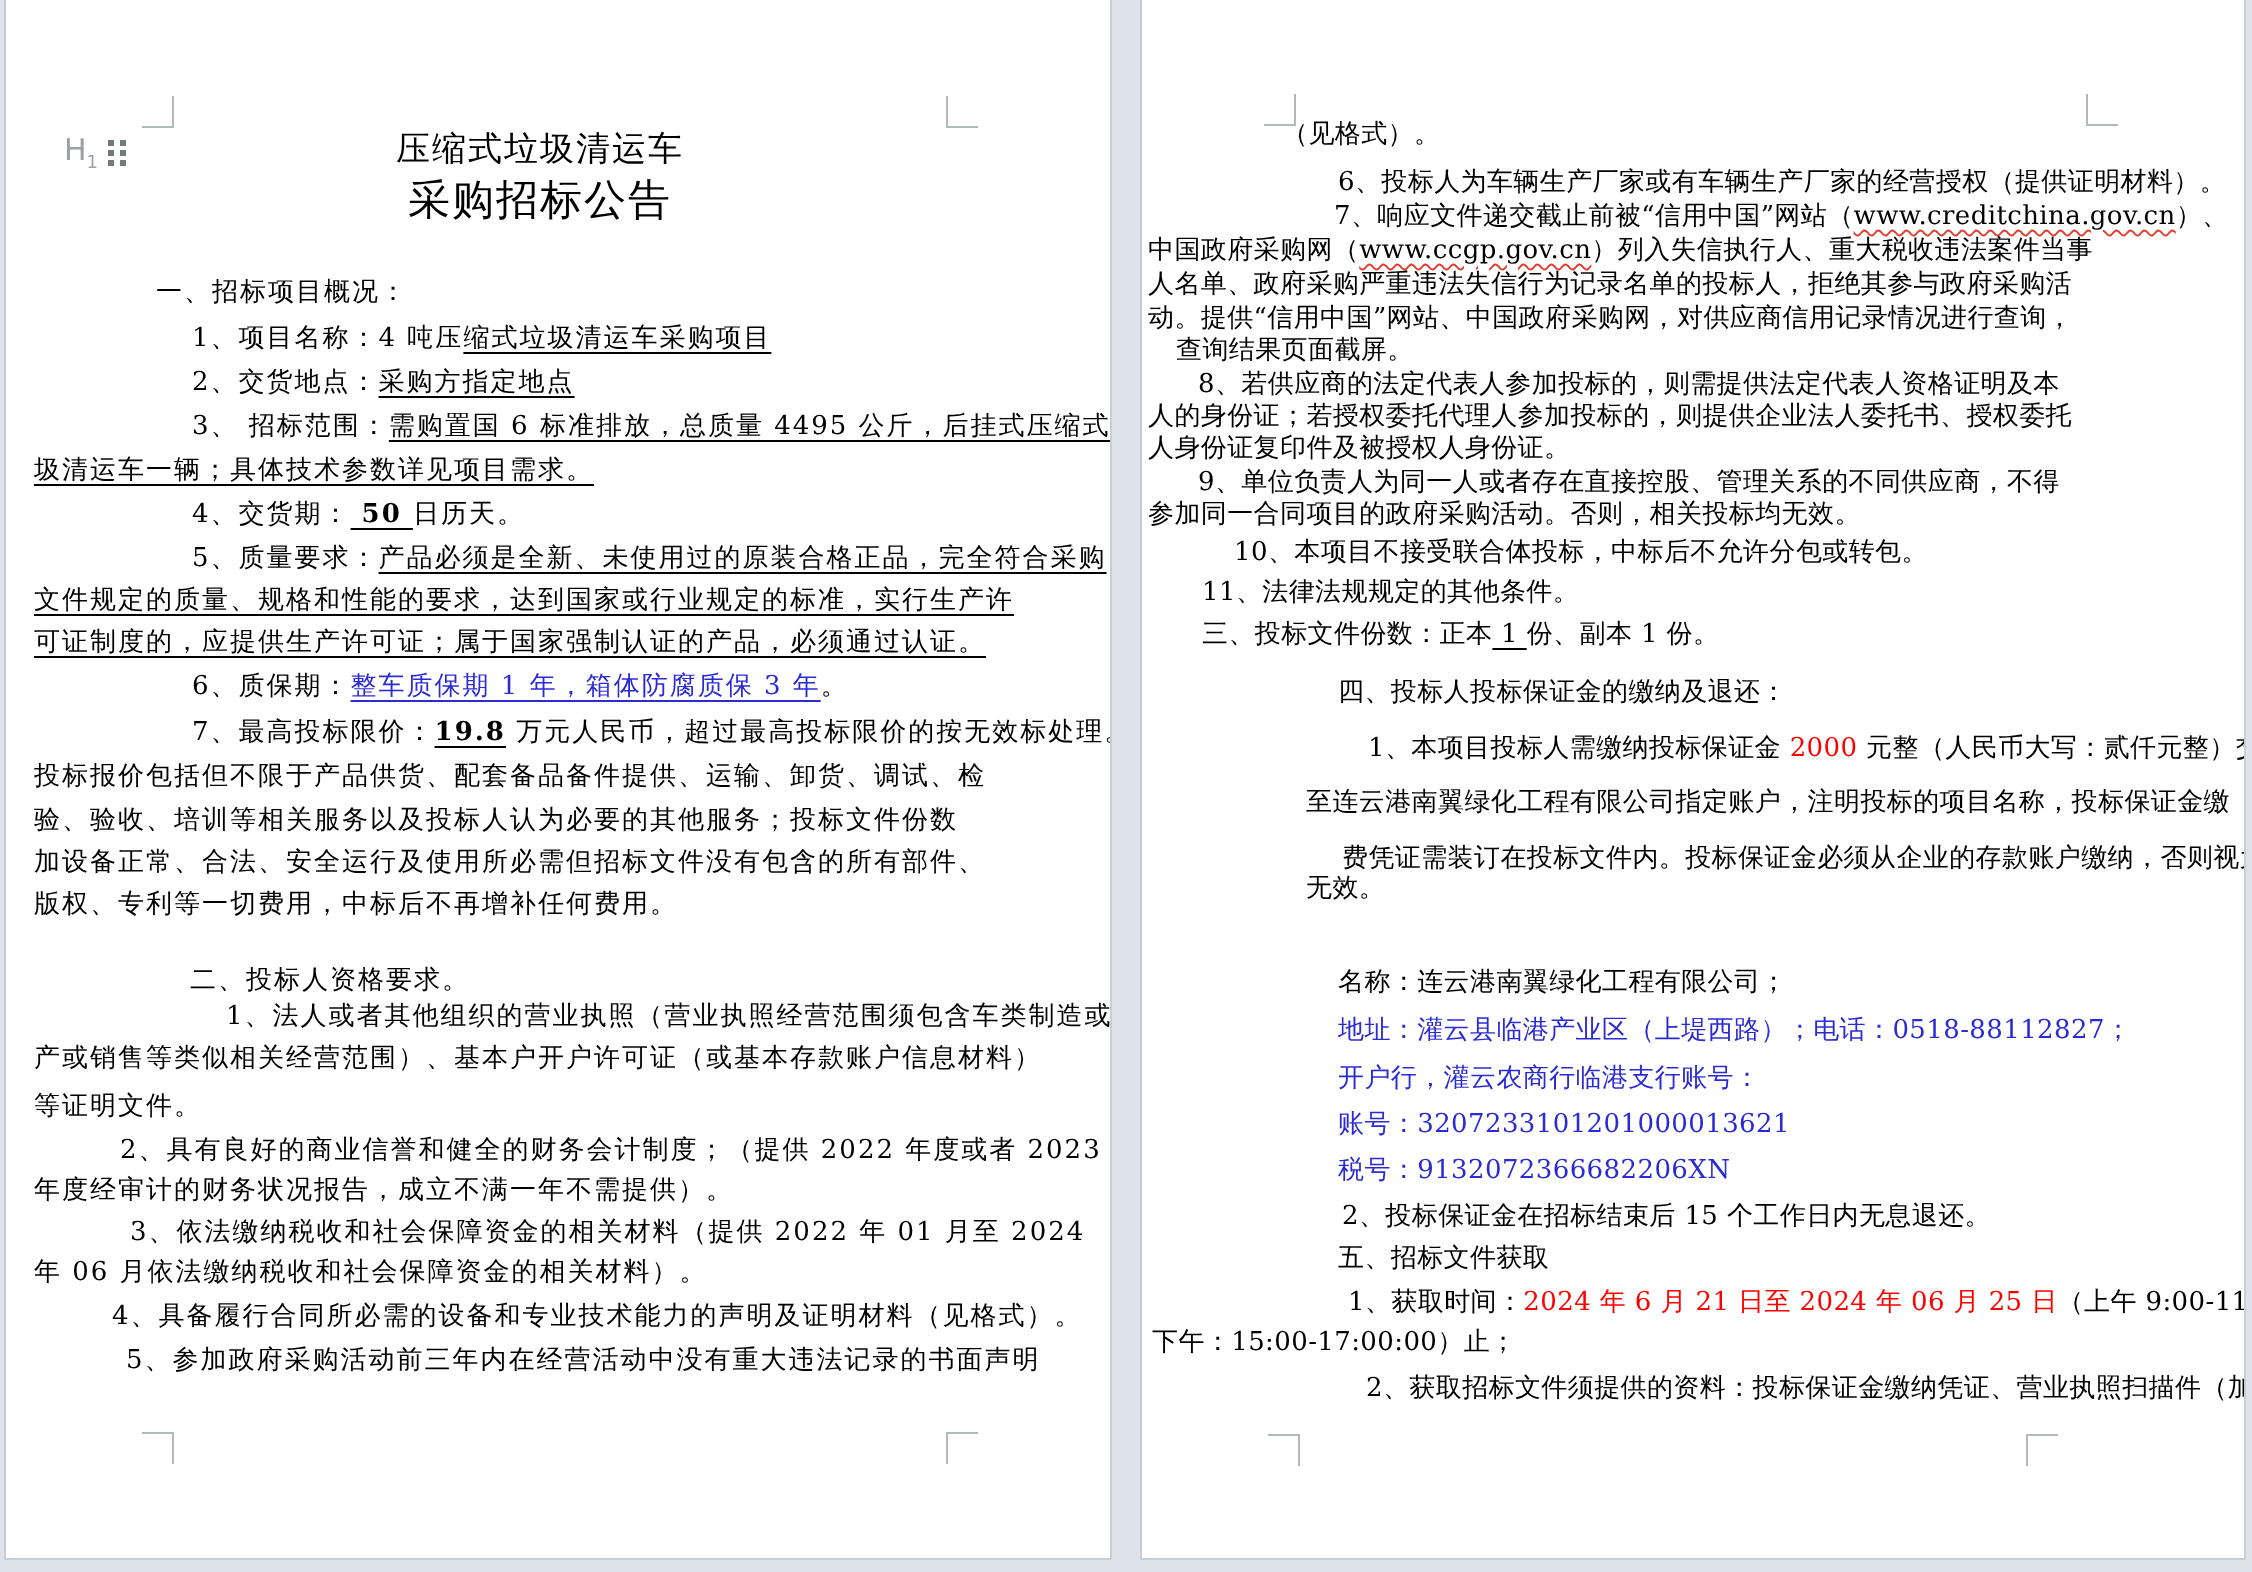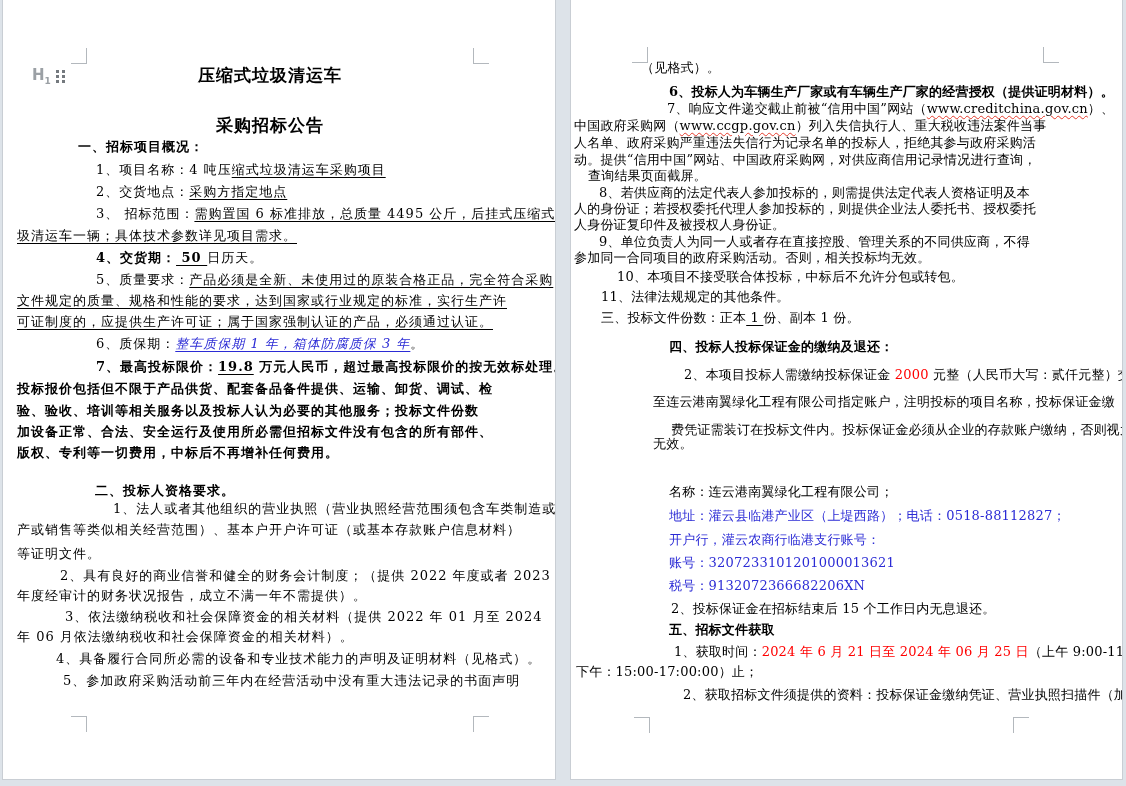--- a/index.html
+++ b/index.html
@@ -12,37 +12,37 @@
   .page{position:absolute;top:-6px;height:786px;background:var(--page);
         border:1px solid var(--edge);border-top:none;overflow:hidden;}
   #page-left{left:2px;width:554px;}
   #page-right{left:570px;width:553px;}
   .line{position:absolute;line-height:1.15;white-space:pre;font-size:13px;color:var(--ink);}
   #page-left .line{letter-spacing:1px;}
   #page-right .line{letter-spacing:0.2px;}
   .line.center{text-align:center;}
   .s-p{}
   .s-u{text-decoration:underline;text-underline-offset:3px;}
-  .s-b{font-weight:bold;}
+  .s-b{font-weight:normal;}
   .s-bu{font-weight:bold;text-decoration:underline;text-underline-offset:3px;}
   .s-blue{color:var(--blue);}
-  .s-blueu{color:var(--blue);text-decoration:underline;text-underline-offset:3px;font-style:italic;}
+  .s-blueu{color:var(--blue);text-decoration:underline;text-underline-offset:3px;}
   .s-red{color:var(--red);}
   .s-wavy{text-decoration-line:underline;text-decoration-style:wavy;
           text-decoration-color:#e43b2c;text-decoration-thickness:1px;text-underline-offset:2px;}
   
   .mark{position:absolute;width:16px;height:16px;}
   .mark.tl{border-right:1px solid var(--mark);border-bottom:1px solid var(--mark);}
   .mark.tr{border-left:1px solid var(--mark);border-bottom:1px solid var(--mark);}
   .mark.bl{border-right:1px solid var(--mark);border-top:1px solid var(--mark);}
   .mark.br{border-left:1px solid var(--mark);border-top:1px solid var(--mark);}
   
   #heading-gizmo{position:absolute;left:29px;top:72px;display:flex;align-items:center;gap:5px;
                  color:#9ba0a5;font-family:"DejaVu Sans","Liberation Sans",sans-serif;cursor:pointer;}
-  #heading-gizmo .hlabel{font-size:15px;font-weight:700;}
+  #heading-gizmo .hlabel{font-size:15px;font-weight:400;}
   #heading-gizmo .hlabel sub{font-size:9px;}
   .dots{display:grid;grid-template-columns:3px 3px;grid-template-rows:3px 3px 3px;gap:2px 3px;}
   .dots i{background:#74797e;width:3px;height:3px;display:block;}
 </style>
 </head>
 <body>
 
 <div class="page" id="page-left">
   <div class="mark tl" style="left:68px;top:54px;"></div>
   <div class="mark tr" style="left:470px;top:54px;"></div>
@@ -56,21 +56,21 @@
         <i></i>
         <i></i>
         <i></i>
         <i></i>
         <i></i>
     </span>
   </div>
 
   <div id="left-lines">
       <div class="line center" style="left: 14px; top: 72px; font-size: 17px; width: 506px;"><span class="s-b">压缩式垃圾清运车</span></div>
-      <div class="line center" style="left: 14px; top: 122px; font-size: 17px; width: 506px;"><span class="s-b">采购招标公告</span></div>
+      <div class="line center" style="left: 14px; top: 94px; font-size: 21px; width: 506px;"><span class="s-b">采购招标公告</span></div>
       <div class="line" style="left: 75px; top: 146px;"><span class="s-b">一、招标项目概况：</span></div>
       <div class="line" style="left: 93px; top: 169px;"><span class="s-p">1、项目名称：</span><span class="s-p">4 吨压</span><span class="s-u">缩式垃圾清运车采购项目</span></div>
       <div class="line" style="left: 93px; top: 191px;"><span class="s-p">2、交货地点：</span><span class="s-u">采购方指定地点</span></div>
       <div class="line" style="left: 93px; top: 213px;"><span class="s-p">3、 招标范围：</span><span class="s-u">需购置国 6 标准排放，总质量 4495 公斤，后挂式压缩式垃</span></div>
       <div class="line" style="left: 14px; top: 235px;"><span class="s-u">圾清运车一辆；具体技术参数详见项目需求。</span></div>
       <div class="line" style="left: 93px; top: 257px;"><span class="s-b">4、交货期：</span><span class="s-bu"> 50 </span><span class="s-p">日历天。</span></div>
       <div class="line" style="left: 93px; top: 279px;"><span class="s-p">5、质量要求：</span><span class="s-u">产品必须是全新、未使用过的原装合格正品，完全符合采购</span></div>
       <div class="line" style="left: 14px; top: 300px;"><span class="s-u">文件规定的质量、规格和性能的要求，达到国家或行业规定的标准，实行生产许</span></div>
       <div class="line" style="left: 14px; top: 321px;"><span class="s-u">可证制度的，应提供生产许可证；属于国家强制认证的产品，必须通过认证。</span></div>
       <div class="line" style="left: 93px; top: 343px;"><span class="s-p">6、质保期：</span><span class="s-blueu">整车质保期 1 年，箱体防腐质保 3 年</span><span class="s-p">。</span></div>
@@ -108,21 +108,21 @@
       <div class="line" style="left: 17px; top: 175px;"><span class="s-p">查询结果页面截屏。</span></div>
       <div class="line" style="left: 28px; top: 192px;"><span class="s-p">8、若供应商的法定代表人参加投标的，则需提供法定代表人资格证明及本</span></div>
       <div class="line" style="left: 3px; top: 208px;"><span class="s-p">人的身份证；若授权委托代理人参加投标的，则提供企业法人委托书、授权委托</span></div>
       <div class="line" style="left: 3px; top: 224px;"><span class="s-p">人身份证复印件及被授权人身份证。</span></div>
       <div class="line" style="left: 28px; top: 241px;"><span class="s-p">9、单位负责人为同一人或者存在直接控股、管理关系的不同供应商，不得</span></div>
       <div class="line" style="left: 3px; top: 257px;"><span class="s-p">参加同一合同项目的政府采购活动。否则，相关投标均无效。</span></div>
       <div class="line" style="left: 46px; top: 276px;"><span class="s-p">10、本项目不接受联合体投标，中标后不允许分包或转包。</span></div>
       <div class="line" style="left: 30px; top: 296px;"><span class="s-p">11、法律法规规定的其他条件。</span></div>
       <div class="line" style="left: 30px; top: 317px;"><span class="s-p">三、投标文件份数：正本</span><span class="s-u"> 1 </span><span class="s-p">份、副本 1 份。</span></div>
       <div class="line" style="left: 98px; top: 346px;"><span class="s-b">四、投标人投标保证金的缴纳及退还：</span></div>
-      <div class="line" style="left: 113px; top: 374px;"><span class="s-p">2、本项目投标人需缴纳投标保证金 </span><span class="s-red">2000</span><span class="s-p"> 元整（人民币大写：贰仟元整）交</span></div>
+      <div class="line" style="left: 113px; top: 374px;"><span class="s-p">1、本项目投标人需缴纳投标保证金 </span><span class="s-red">2000</span><span class="s-p"> 元整（人民币大写：贰仟元整）交</span></div>
       <div class="line" style="left: 82px; top: 401px;"><span class="s-p">至连云港南翼绿化工程有限公司指定账户，注明投标的项目名称，投标保证金缴</span></div>
       <div class="line" style="left: 82px; top: 429px; margin-left: 18px;"><span class="s-p">费凭证需装订在投标文件内。投标保证金必须从企业的存款账户缴纳，否则视为</span></div>
       <div class="line" style="left: 82px; top: 443px; font-family: Liberation Serif, serif;"><span class="s-p">无效。</span></div>
       <div class="line" style="left: 98px; top: 491px;"><span class="s-p">名称：连云港南翼绿化工程有限公司；</span></div>
       <div class="line" style="left: 98px; top: 515px;"><span class="s-blue">地址：灌云县临港产业区（上堤西路）；电话：0518-88112827；</span></div>
       <div class="line" style="left: 98px; top: 539px;"><span class="s-blue">开户行，灌云农商行临港支行账号：</span></div>
       <div class="line" style="left: 98px; top: 562px;"><span class="s-blue">账号：3207233101201000013621</span></div>
       <div class="line" style="left: 98px; top: 585px;"><span class="s-blue">税号：9132072366682206XN</span></div>
       <div class="line" style="left: 100px; top: 608px;"><span class="s-p">2、投标保证金在招标结束后 15 个工作日内无息退还。</span></div>
       <div class="line" style="left: 98px; top: 629px;"><span class="s-b">五、招标文件获取</span></div>

